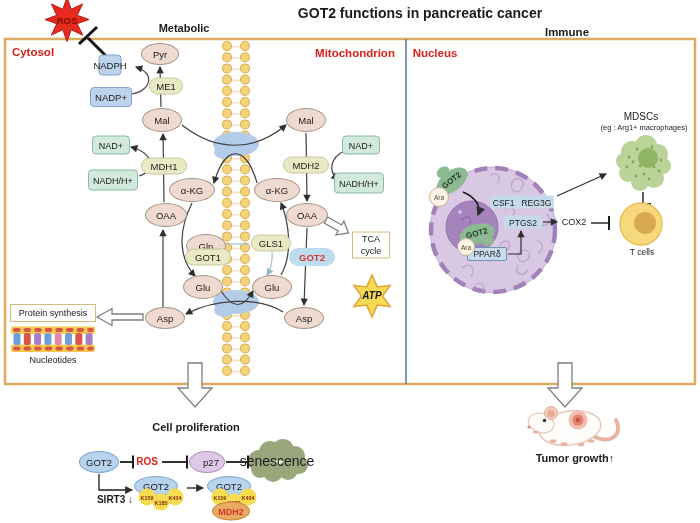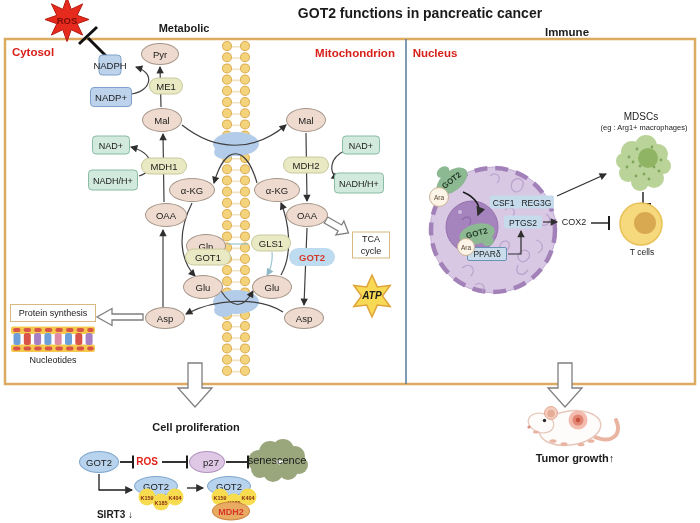--- a/index.html
+++ b/index.html
@@ -307,22 +307,22 @@
   <div class="lbl" style="left:642px;top:252px;font-size:8.5px;">T cells</div>
   <div class="lbl bold" style="left:452px;top:181px;font-size:8px;color:#243a28;transform:translate(-50%,-50%) rotate(-38deg);">GOT2</div>
   <div class="shape aracircle" style="left:439px;top:197px;width:20px;height:20px;">Ara</div>
   <div class="lbl bold" style="left:477px;top:234px;font-size:8px;color:#243a28;transform:translate(-50%,-50%) rotate(-14deg);">GOT2</div>
   <div class="shape aracircle" style="left:466px;top:247px;width:18px;height:18px;">Ara</div>
 
   <div class="lbl bold" style="left:196px;top:428px;font-size:11px;text-align:right;">Cell proliferation</div>
   <div class="shape oval" style="left:99px;top:462px;width:40px;height:22px;background:#b7d3ed;border-color:#7fa6cf;">GOT2</div>
   <div class="lbl bold" style="left:147px;top:462px;font-size:10px;color:#e0241c;">ROS</div>
   <div class="shape oval" style="left:207px;top:462px;width:36px;height:22px;background:#dfc8e6;border-color:#b292bf;padding-left:8px;">p27</div>
-  <div class="lbl" style="left:277px;top:461px;font-size:11px;">senescence</div>
-  <div class="lbl bold" style="left:115px;top:500px;font-size:10px;margin-top:15px;">SIRT3 ↓</div>
+  <div class="lbl" style="left:277px;top:461px;font-size:14px;">senescence</div>
+  <div class="lbl bold" style="left:115px;top:500px;font-size:10px;">SIRT3 ↓</div>
 
   <div class="shape oval" style="left:156px;top:486px;width:44px;height:20px;background:#b7d3ed;border-color:#7fa6cf;">GOT2</div>
   <div class="shape kcircle" style="left:147px;top:497px;width:17px;height:17px;">K159</div>
   <div class="shape kcircle" style="left:161px;top:502px;width:17px;height:17px;">K185</div>
   <div class="shape kcircle" style="left:175px;top:497px;width:17px;height:17px;">K404</div>
 
   <div class="shape oval" style="left:229px;top:486px;width:44px;height:20px;background:#b7d3ed;border-color:#7fa6cf;">GOT2</div>
   <div class="shape kcircle" style="left:220px;top:497px;width:17px;height:17px;">K159</div>
   <div class="shape kcircle" style="left:234px;top:502px;width:17px;height:17px;">K185</div>
   <div class="shape kcircle" style="left:248px;top:497px;width:17px;height:17px;">K404</div>

